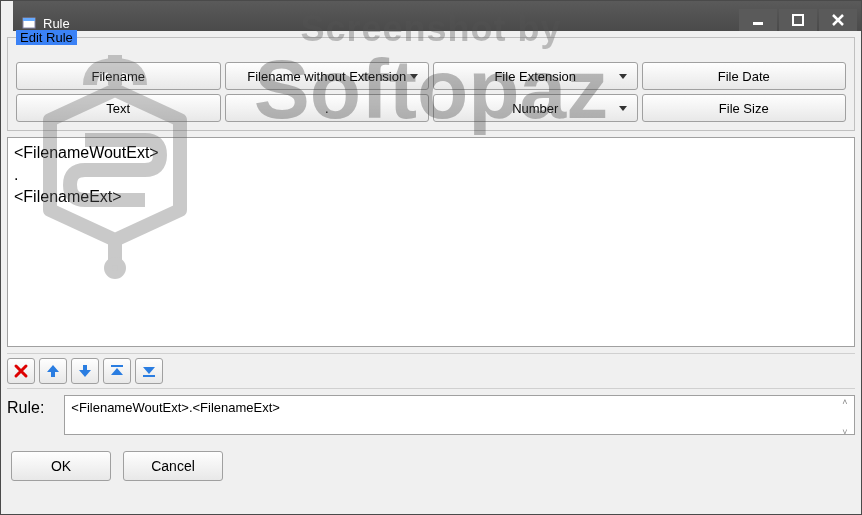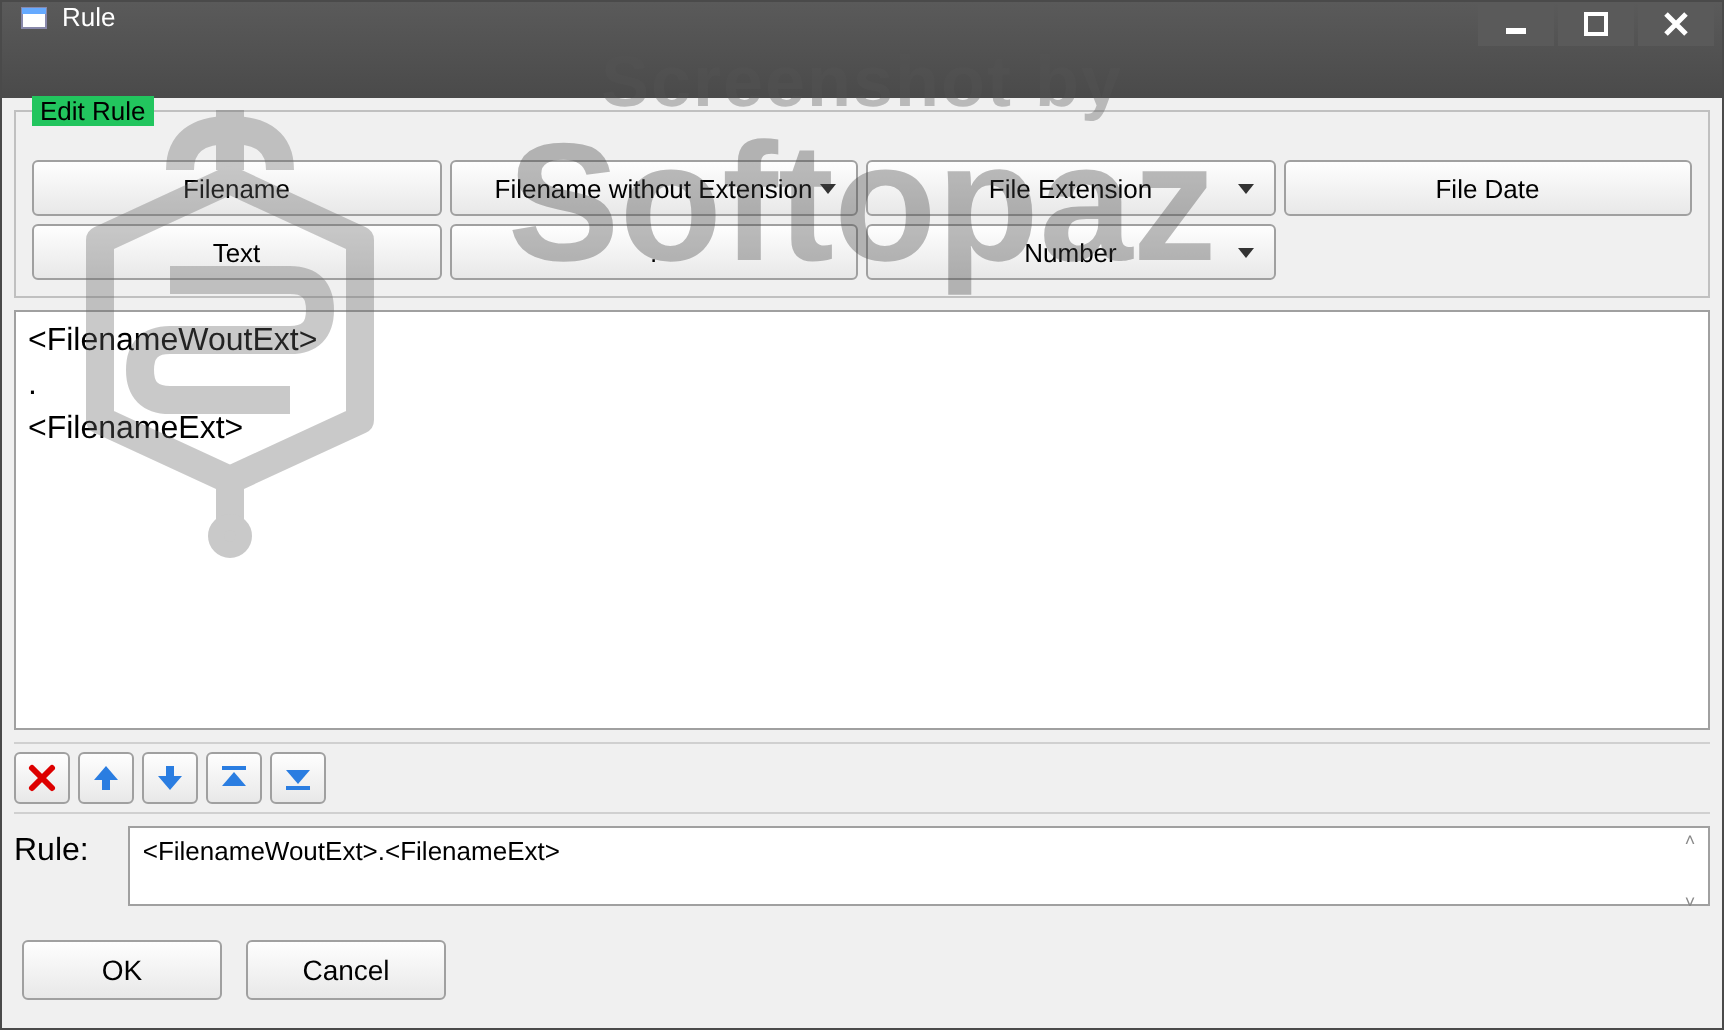--- a/index.html
+++ b/index.html
@@ -1,31 +1,31 @@
 <!DOCTYPE html>
 <html><head>
 <meta charset="utf-8">
 <style>
 * { margin: 0; padding: 0; box-sizing: border-box; font-family: "Segoe UI", Tahoma, sans-serif; }
 body { background: #fff; width: 862px; height: 515px; overflow: hidden; position: relative; }
 
 .window { width: 862px; height: 515px; border: 1px solid #4a4a4a; display: flex; flex-direction: column; background: #f0f0f0; }
 
-.titlebar { height: 48px; background: linear-gradient(to bottom, #5a5a5a, #4a4a4a); display: flex; align-items: flex-start; padding: 0 4px 0 8px; color: #fff; }
+.titlebar { height: 30px; background: linear-gradient(to bottom, #5a5a5a, #4a4a4a); display: flex; align-items: flex-end; padding: 0 4px 0 8px; color: #fff; margin-left: 12px; }
 .titlebar-icon { width: 16px; height: 16px; margin-right: 6px; display: flex; align-items: center; justify-content: center; }
 .titlebar-title { flex: 1; font-size: 13px; }
 .win-controls { display: flex; gap: 2px; }
 .win-btn { width: 38px; height: 22px; background: #5a5a5a; display: flex; align-items: center; justify-content: center; cursor: pointer; }
 .win-btn.close { background: #5a5a5a; }
 .win-btn svg { width: 12px; height: 12px; }
 
 .content { flex: 1; display: flex; flex-direction: column; padding: 6px; }
 
 .groupbox { border: 1px solid #c0c0c0; position: relative; padding: 24px 8px 8px 8px; }
-.groupbox-label { position: absolute; top: -8px; left: 8px; background: #22c55e; padding: 0 4px; font-size: 13px; }
+.groupbox-label { position: absolute; top: -8px; left: 8px; background: #3b82f6; padding: 0 4px; font-size: 13px; }
 
 .button-grid { display: grid; grid-template-columns: repeat(4, 1fr); gap: 4px; }
 .grid-btn { height: 28px; background: linear-gradient(to bottom, #fefefe, #e8e8e8); border: 1px solid #a0a0a0; border-radius: 3px; display: flex; align-items: center; justify-content: center; font-size: 13px; cursor: pointer; position: relative; }
 .grid-btn.dropdown::after { content: ""; position: absolute; right: 10px; top: 50%; margin-top: -2px; border-left: 4px solid transparent; border-right: 4px solid transparent; border-top: 5px solid #333; }
 
 .listbox { margin-top: 6px; height: 210px; background: #fff; border: 1px solid #a0a0a0; padding: 4px 6px; font-size: 16px; line-height: 22px; overflow: auto; }
 .listbox .item { white-space: pre; }
 
 .toolbar { margin-top: 6px; display: flex; gap: 4px; padding: 4px 0; border-top: 1px solid #d0d0d0; border-bottom: 1px solid #d0d0d0; }
 .tool-btn { width: 28px; height: 26px; background: linear-gradient(to bottom, #fefefe, #e8e8e8); border: 1px solid #a0a0a0; border-radius: 3px; display: flex; align-items: center; justify-content: center; cursor: pointer; }
@@ -33,21 +33,21 @@
 .rule-row { display: flex; align-items: flex-start; margin-top: 6px; gap: 20px; }
 .rule-label { font-size: 16px; padding-top: 4px; }
 .rule-field-wrap { flex: 1; position: relative; }
 .rule-field { width: 100%; height: 40px; border: 1px solid #a0a0a0; background: #fff; padding: 4px 20px 1px 6px; font-size: 13px; font-family: inherit; resize: none; }
 .scroll-arrows { position: absolute; right: 2px; top: 2px; bottom: 2px; width: 16px; display: flex; flex-direction: column; justify-content: space-between; }
 .scroll-arrow { font-size: 9px; color: #888; text-align: center; line-height: 10px; }
 
 .action-row { display: flex; gap: 12px; margin-top: 12px; padding: 0 4px; }
 .action-btn { width: 100px; height: 30px; background: linear-gradient(to bottom, #fefefe, #e8e8e8); border: 1px solid #a0a0a0; border-radius: 3px; font-size: 14px; cursor: pointer; }
 
-.watermark { position: absolute; top: 20px; left: 0; width: 100%; text-align: center; pointer-events: none; z-index: 100; opacity: 0.35; }
+.watermark { position: absolute; top: 8px; left: 0; width: 100%; text-align: center; pointer-events: none; z-index: 100; opacity: 0.35; }
 .watermark-line1 { font-size: 36px; font-weight: bold; color: #555; font-family: Arial, sans-serif; letter-spacing: 1px; }
 .watermark-line2 { font-size: 84px; font-weight: bold; color: #404040; font-family: Arial, sans-serif; line-height: 0.95; }
 .watermark-logo { position: absolute; left: 30px; top: 40px; opacity: 0.35; pointer-events: none; z-index: 100; }
 </style>
 </head>
 <body>
 
 <div class="window">
 
   <div class="titlebar">
@@ -82,20 +82,21 @@
       <span class="groupbox-label">Edit Rule</span>
 
       <div class="button-grid">
         <div class="grid-btn">Filename</div>
         <div class="grid-btn dropdown">Filename without Extension</div>
         <div class="grid-btn dropdown">File Extension</div>
         <div class="grid-btn">File Date</div>
         <div class="grid-btn">Text</div>
         <div class="grid-btn">.</div>
         <div class="grid-btn dropdown">Number</div>
+        <div class="grid-btn">File Size</div>
       </div>
     </div>
 
     <div class="listbox">
       <div class="item">&lt;FilenameWoutExt&gt;</div>
       <div class="item">.</div>
       <div class="item">&lt;FilenameExt&gt;</div>
     </div>
 
     <div class="toolbar">

